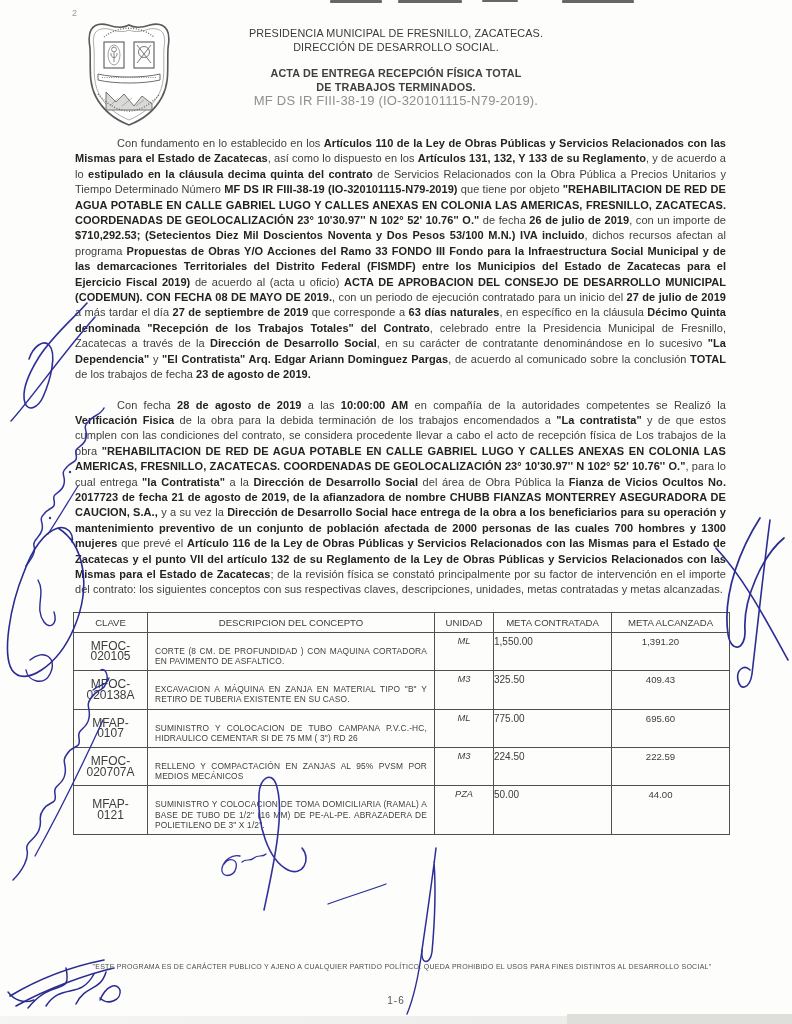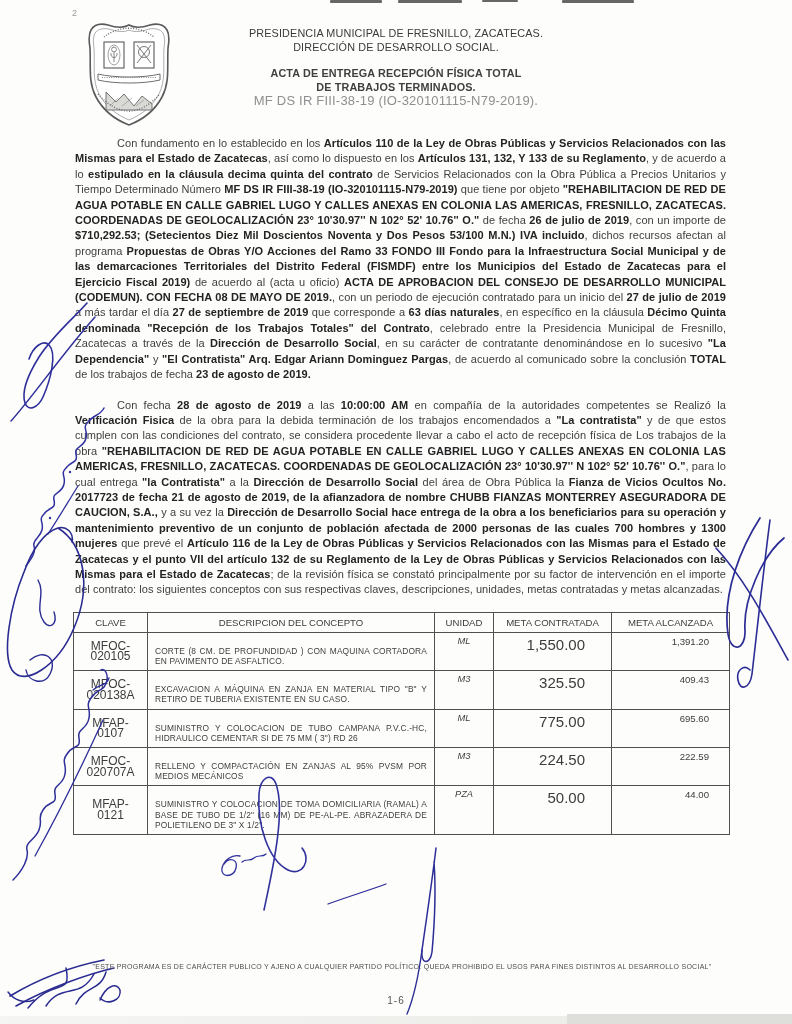--- a/index.html
+++ b/index.html
@@ -33,22 +33,22 @@
   
   table.concepts { border-collapse:collapse; table-layout:fixed; width:656px; margin:-1px 0 0 -2px; }
   .concepts th, .concepts td { border:1px solid #515151; overflow:hidden; }
   .concepts th { font-weight:400; font-size:9.6px; line-height:11px; color:#3c3c3c;
     padding:4px 2px; text-align:center; vertical-align:middle;margin-top:16px; }
   td.clave { font-size:12px; line-height:10.8px; text-align:center; vertical-align:middle;
     color:#3c3c3c; padding:2px 5px; }
   td.desc { font-size:8.4px; line-height:10.2px; text-align:justify; vertical-align:top;
     color:#3e3e3e; padding:13px 7px 4px 7px; letter-spacing:.15px; }
   td.unidad { font-size:9.3px; text-align:center; vertical-align:top; padding-top:3px; color:#3c3c3c;font-style:italic; }
-  td.mc { font-size:15px; text-align:right; vertical-align:top; padding:3px 26px 0 0; color:#3c3c3c; }
-  td.ma { font-size:9.6px; text-align:right; vertical-align:top; padding:3px 20px 0 0; color:#3c3c3c; }
+  td.mc { font-size:10px; vertical-align:top; padding:3px 26px 0 0; color:#3c3c3c; }
+  td.ma { font-size:9.6px; text-align:center; vertical-align:top; padding:3px 20px 0 0; color:#3c3c3c; }
 
   
   .disclaimer { position:absolute; top:963px; left:42px; right:30px; text-align:center;
     font-size:7px; letter-spacing:.28px; color:#4c4c4c; }
   .pagenum { position:absolute; top:995px; left:0; right:0; text-align:center;
     font-size:10px; letter-spacing:1px; color:#555; }
 
   
   .ink { position:absolute; pointer-events:none; }
   .ink path { fill:none; stroke-linecap:round; stroke-linejoin:round; }

